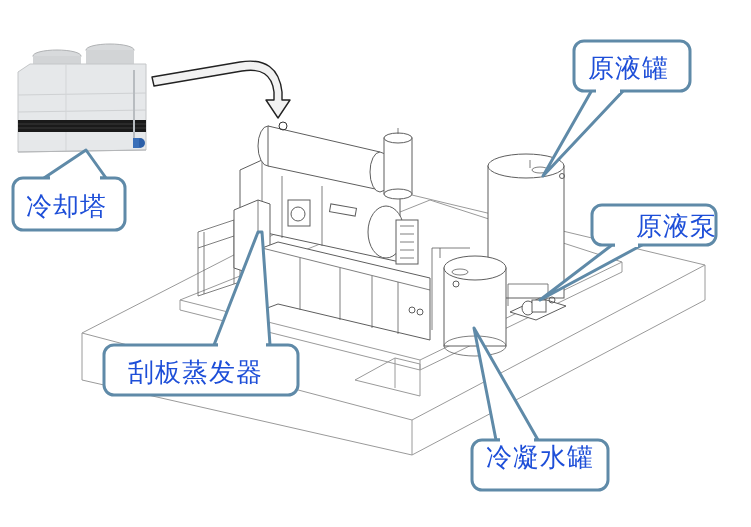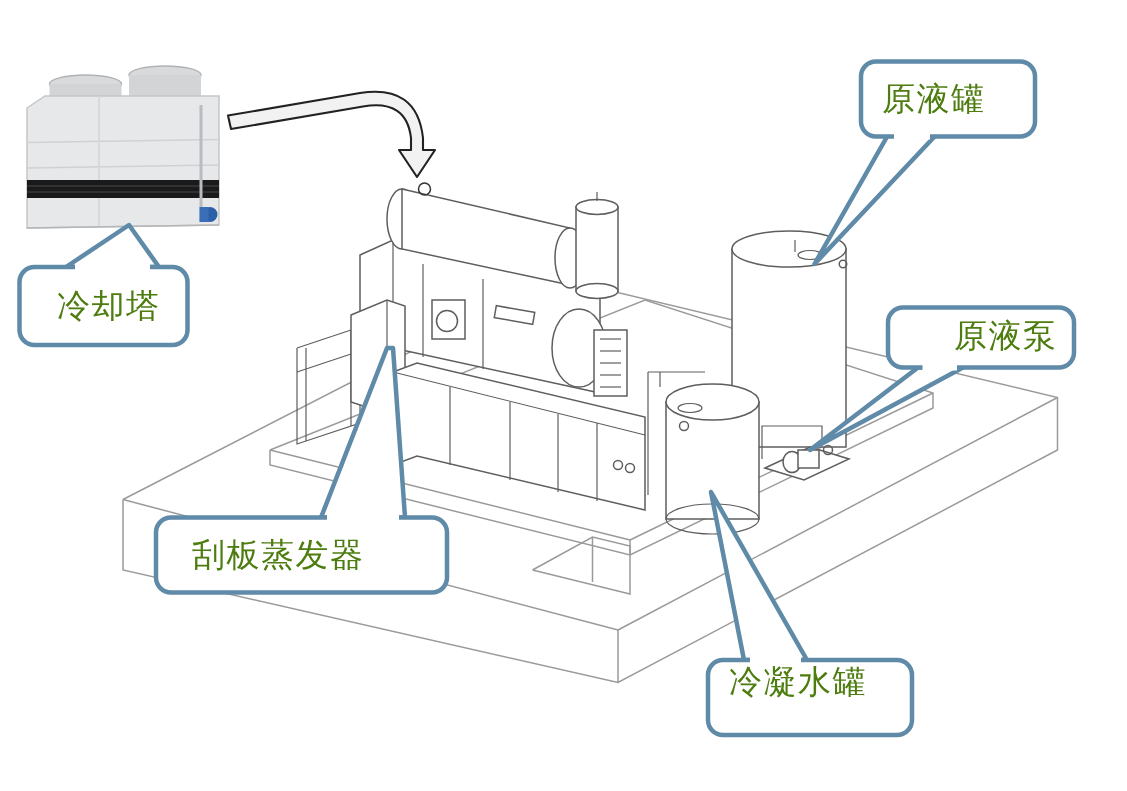--- a/index.html
+++ b/index.html
@@ -4,21 +4,21 @@
 <style>
   html, body { margin: 0; padding: 0; background: #ffffff; }
   body { width: 751px; height: 527px; position: relative; overflow: hidden;
          font-family: "DejaVu Serif", "Liberation Serif", serif; }
   #stage { position: absolute; left: 0; top: 0; width: 751px; height: 527px; }
   .ln { fill: none; stroke: #9a9a9a; stroke-width: 1; }
   .eq { fill: #ffffff; stroke: #5e5e5e; stroke-width: 1; }
   .eqd { fill: none; stroke: #5e5e5e; stroke-width: 0.8; }
   .callout-box { fill: #ffffff; stroke: #5f8aa8; stroke-width: 3; stroke-linejoin: round; }
   .leader { fill: #ffffff; stroke: #5f8aa8; stroke-width: 3; stroke-linejoin: round; }
-  .label { position: absolute; font-size: 22px; color: #4d7c0f; white-space: nowrap;
+  .label { position: absolute; font-size: 26px; color: #1d4ed8; white-space: nowrap;
            font-family: "DejaVu Serif", "Liberation Serif", serif; letter-spacing: 1px; }
 </style>
 </head>
 <body>
 
 <svg id="stage" viewBox="0 0 751 527" xmlns="http://www.w3.org/2000/svg">
 
   <g>
     <polyline class="ln" points="82,333 370,185 705,265 705,300 412,455 82,380 82,333"></polyline>
     <line class="ln" x1="82" y1="333" x2="412" y2="420"></line>
@@ -153,17 +153,17 @@
     <line x1="218" y1="345" x2="266" y2="345" stroke="#fff" stroke-width="4"></line>
   </g>
 
   <g>
     <path class="leader" d="M496,440 L474,328 L538,440 Z"></path>
     <rect class="callout-box" x="472" y="440" width="136" height="50" rx="10"></rect>
     <line x1="500" y1="440" x2="534" y2="440" stroke="#fff" stroke-width="4"></line>
   </g>
 </svg>
 
-<div class="label" style="left:38px; top:189px;">冷却塔</div>
+<div class="label" style="left:26px; top:189px;">冷却塔</div>
 <div class="label" style="left:588px; top:51px;">原液罐</div>
 <div class="label" style="left:636px; top:209px;">原液泵</div>
 <div class="label" style="left:128px; top:355px;text-align:center;">刮板蒸发器</div>
 <div class="label" style="left:486px; top:440px;">冷凝水罐</div>
 
 </body></html>

